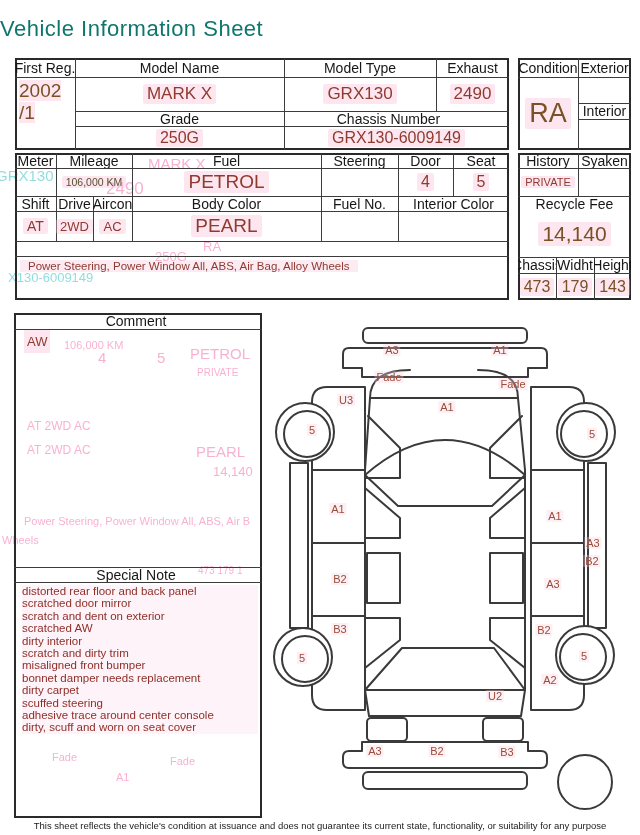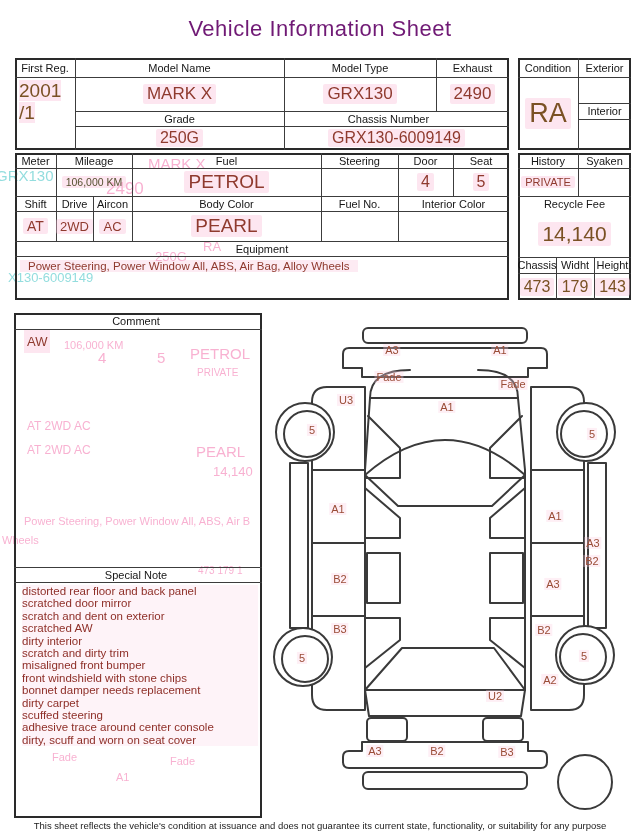--- a/index.html
+++ b/index.html
@@ -2,28 +2,28 @@
 <html><head>
 <meta charset="utf-8">
 <style>
   html,body{margin:0;padding:0;background:#fff}
   #page{position:relative;width:640px;height:835px;background:#fff;overflow:hidden;
         font-family:"Liberation Sans",sans-serif;-webkit-font-smoothing:antialiased}
   .abs{position:absolute}
   .bx{position:absolute;border:2px solid #2a2a2a}
   .ln{position:absolute;background:#3c3c3c}
   .hdr{position:absolute;display:flex;align-items:center;justify-content:center;
-       font-size:11px;color:#161616;white-space:nowrap;overflow:hidden}
+       font-size:14px;color:#161616;white-space:nowrap;overflow:hidden}
   .val{position:absolute;display:flex;align-items:center;justify-content:center;
        color:#8f3a2e;white-space:nowrap}
   .val>span{background:rgba(249,189,216,.38);padding:0 4px;border-radius:2px}
   .brown{color:#7a5124}
   .olive{color:#565130}
-  .title{position:absolute;left:0;top:16px;width:100%;text-align:center;
-         font-size:22px;color:#701a75;letter-spacing:.5px}
+  .title{position:absolute;left:0;top:16px;width:100%;
+         font-size:22px;color:#0f766e;letter-spacing:.5px}
   .eq{position:absolute;color:#8f3a2e;font-size:11.5px;white-space:nowrap}
   .eq>span{background:rgba(249,189,216,.30);padding:0 8px}
   #special-notes{position:absolute;left:22px;top:585px;width:236px;
                  font-size:11.5px;line-height:12.4px;color:#8e2f28}
   #special-notes div{background:rgba(249,189,216,.18);white-space:nowrap}
   .dlab{position:absolute;transform:translate(-50%,-50%);font-size:11px;line-height:1.1;
         color:#9a4c36;background:rgba(252,205,225,.32);padding:0 2px;white-space:nowrap}
   .ghost{position:absolute;white-space:nowrap;pointer-events:none;line-height:1}
   .ghost-pink{color:rgba(246,158,198,.8)}
   .ghost-cyan{color:rgba(120,212,214,.8)}
@@ -71,21 +71,21 @@
   <div class="ln" style="left:75px;top:126px;width:434px;height:1px"></div>
 
   <div class="hdr" style="left:15px;top:58px;width:60px;height:19px">First Reg.</div>
   <div class="hdr" style="left:75px;top:58px;width:209px;height:19px">Model Name</div>
   <div class="hdr" style="left:284px;top:58px;width:152px;height:19px">Model Type</div>
   <div class="hdr" style="left:436px;top:58px;width:73px;height:19px">Exhaust</div>
   <div class="hdr" style="left:75px;top:111px;width:209px;height:15px">Grade</div>
   <div class="hdr" style="left:284px;top:111px;width:209px;height:15px">Chassis Number</div>
 
   <div class="abs brown" style="left:19px;top:80px;font-size:19px;line-height:22px">
-    <span style="background:rgba(249,189,216,.38)">2001</span><br>
+    <span style="background:rgba(249,189,216,.38)">2002</span><br>
     <span style="background:rgba(249,189,216,.38)">/1</span>
   </div>
   <div class="val" style="left:75px;top:77px;width:209px;height:34px;font-size:17px">
       <span>MARK X</span>
     </div>
   <div class="val" style="left:284px;top:77px;width:152px;height:34px;font-size:17px">
       <span>GRX130</span>
     </div>
   <div class="val" style="left:436px;top:77px;width:73px;height:34px;font-size:17px">
       <span>2490</span>
@@ -157,21 +157,20 @@
   <div class="val" style="left:56px;top:211px;width:37px;height:30px;font-size:13px">
       <span>2WD</span>
     </div>
   <div class="val" style="left:93px;top:211px;width:39px;height:30px;font-size:13px">
       <span>AC</span>
     </div>
   <div class="val" style="left:132px;top:211px;width:189px;height:30px;font-size:19px">
       <span>PEARL</span>
     </div>
 
-  <div class="hdr" style="left:15px;top:241px;width:494px;height:15px">Equipment</div>
   <div class="eq" style="left:20px;top:260px"><span>Power Steering, Power Window  All, ABS, Air Bag, Alloy Wheels</span></div>
 
   <div class="bx" style="left:518px;top:153px;width:109px;height:143px"></div>
   <div class="ln" style="left:578px;top:153px;width:1px;height:43px"></div>
   <div class="ln" style="left:518px;top:168px;width:113px;height:1px"></div>
   <div class="ln" style="left:518px;top:196px;width:113px;height:1px"></div>
   <div class="ln" style="left:518px;top:257px;width:113px;height:1px"></div>
   <div class="ln" style="left:518px;top:273px;width:113px;height:1px"></div>
   <div class="ln" style="left:556px;top:257px;width:1px;height:43px"></div>
   <div class="ln" style="left:594px;top:257px;width:1px;height:43px"></div>
@@ -207,21 +206,20 @@
   </div>
   <div class="hdr" style="left:14px;top:567px;width:244px;height:15px">Special Note</div>
   <div id="special-notes">
       <div>distorted rear floor and back panel</div>
       <div>scratched door mirror</div>
       <div>scratch and dent on exterior</div>
       <div>scratched AW</div>
       <div>dirty interior</div>
       <div>scratch and dirty trim</div>
       <div>misaligned front bumper</div>
-      <div>front windshield with stone chips</div>
       <div>bonnet damper needs replacement</div>
       <div>dirty carpet</div>
       <div>scuffed steering</div>
       <div>adhesive trace around center console</div>
       <div>dirty, scuff and worn on seat cover</div>
     </div>
 
   <div class="abs" style="left:272px;top:310px;width:362px;height:512px">
     <svg width="362" height="512" viewBox="0 0 362 512">
       <g stroke="#3a3a3a" stroke-width="2" fill="none" stroke-linejoin="round" stroke-linecap="round">

